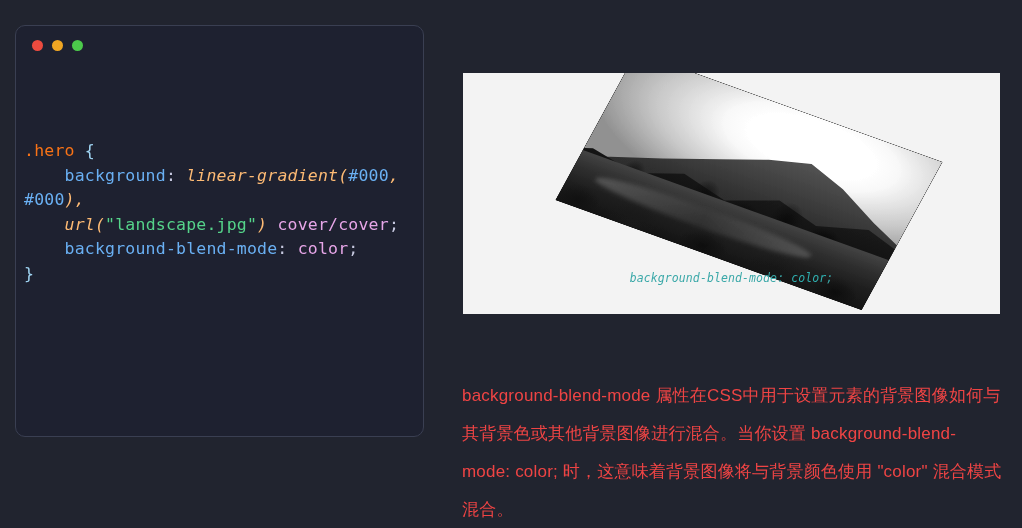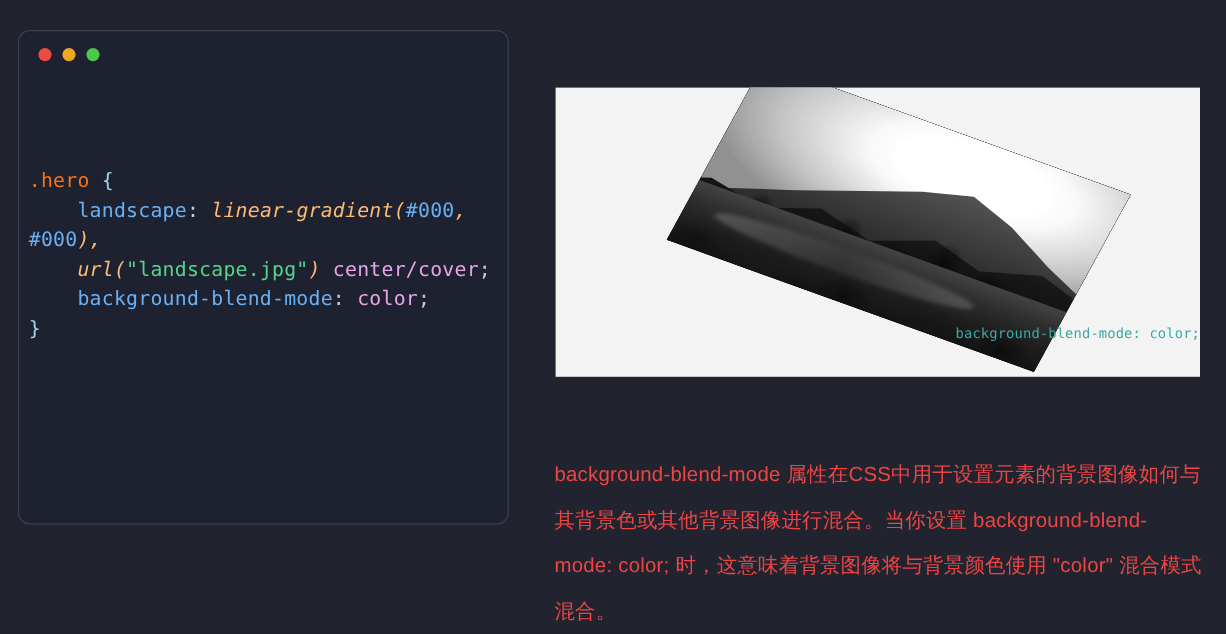--- a/index.html
+++ b/index.html
@@ -113,24 +113,25 @@
       radial-gradient(ellipse 10% 60% at 90% 80%, #1c1c1c 0%, transparent 70%);
   }
   .blend-overlay {
     position:absolute; inset:0;
     background:#000;
     mix-blend-mode: color;
   }
 
   .demo-caption {
     position:absolute; left:0; right:0; top:198px;
-    text-align:right;
+    text-align:center;
     font-family:"DejaVu Sans Mono", monospace;
     font-size:11.5px;
     letter-spacing:0.1px;
+    font-style:italic;
   }
   .cap-prop { color:#3aa8a8; }
   .cap-val  { color:#2fb0b0; }
   .cap-punc { color:#3aa8a8; }
 
   .desc {
     position:absolute; left:0px; top:377px; width:540px;
     color:#ef4444;
     font-size:17px;
     line-height:38px;
@@ -142,22 +143,22 @@
 
 <div class="page">
 
   <div class="code-card">
     <div class="titlebar">
       <span class="dot red" style="background: rgb(236, 75, 63);"></span>
       <span class="dot amber" style="background: rgb(240, 166, 35);"></span>
       <span class="dot green" style="background: rgb(76, 201, 75);"></span>
     </div>
     <pre class="code" id="code-block"><span class="tok-sel">.hero</span><span class="tok-punc"> </span><span class="tok-brace">{</span>
-<span class="tok-punc">    </span><span class="tok-prop">landscape</span><span class="tok-punc">: </span><span class="tok-fn">linear-gradient</span><span class="tok-fn">(</span><span class="tok-num">#000</span><span class="tok-fn">, </span><span class="tok-num">#000</span><span class="tok-fn">),</span>
-<span class="tok-punc">    </span><span class="tok-fn">url</span><span class="tok-fn">(</span><span class="tok-str">"landscape.jpg"</span><span class="tok-fn">)</span><span class="tok-punc"> </span><span class="tok-val">center/cover</span><span class="tok-punc">;</span>
+<span class="tok-punc">    </span><span class="tok-prop">background</span><span class="tok-punc">: </span><span class="tok-fn">linear-gradient</span><span class="tok-fn">(</span><span class="tok-num">#000</span><span class="tok-fn">, </span><span class="tok-num">#000</span><span class="tok-fn">),</span>
+<span class="tok-punc">    </span><span class="tok-fn">url</span><span class="tok-fn">(</span><span class="tok-str">"landscape.jpg"</span><span class="tok-fn">)</span><span class="tok-punc"> </span><span class="tok-val">cover/cover</span><span class="tok-punc">;</span>
 <span class="tok-punc">    </span><span class="tok-prop">background-blend-mode</span><span class="tok-punc">: </span><span class="tok-val">color</span><span class="tok-punc">;</span>
 <span class="tok-brace">}</span></pre>
   </div>
 
   <div class="right">
 
     <div class="demo-panel">
       <div class="demo-stage">
         <div class="blend-img">
           <div class="scene">

